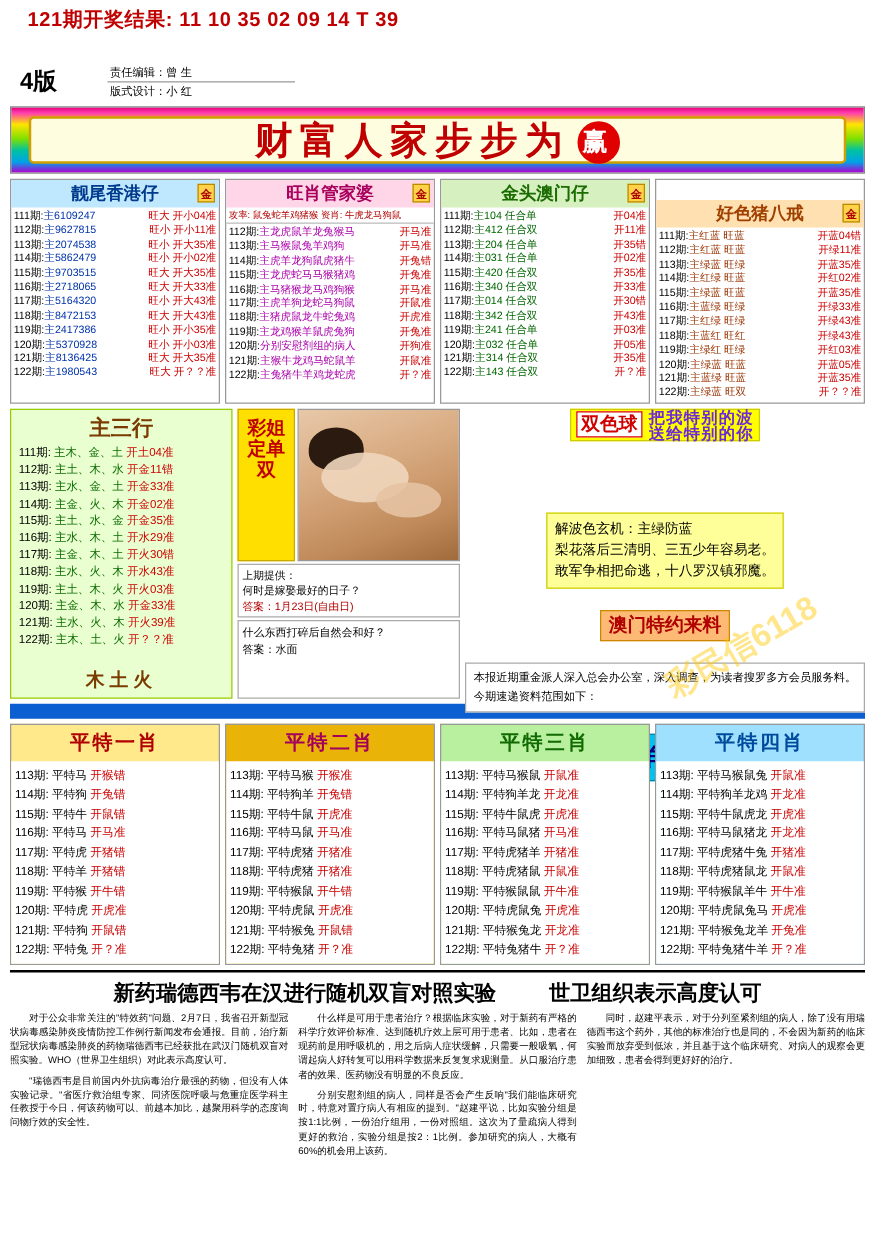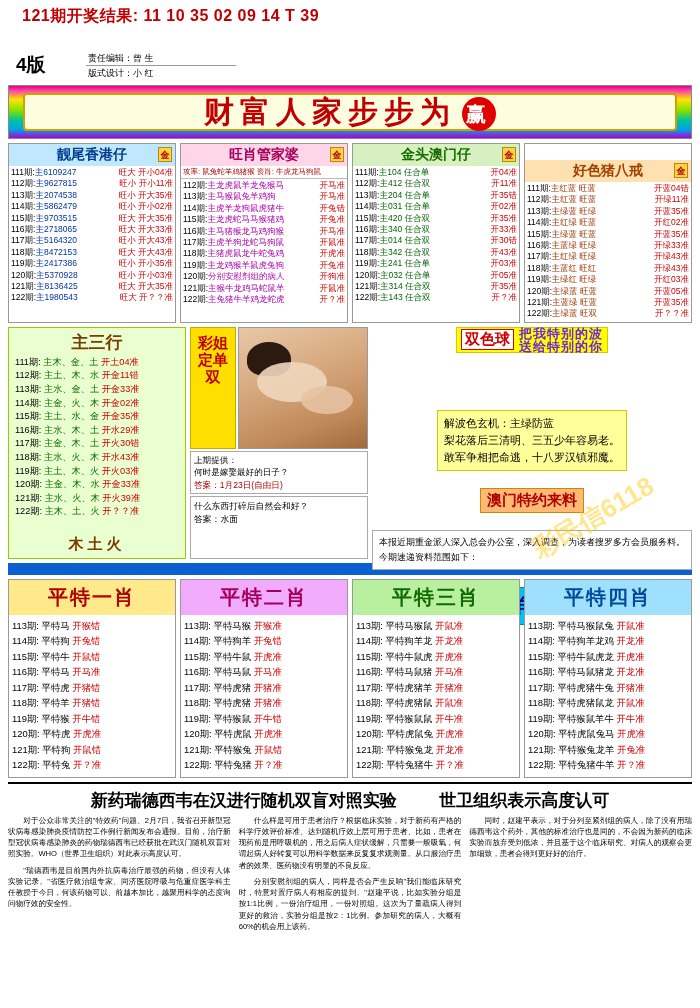--- a/index.html
+++ b/index.html
@@ -334,27 +334,27 @@
   }
   
   .fourcol2 {
     display: flex;
     gap: 4px;
     margin: 0 2px 4px 2px;
   }
   .col2 { flex: 1; border: 1px solid #999; }
   .col2 .h {
     text-align: center;
-    font-size: 20px;
+    font-size: 16px;
     font-weight: bold;
     padding: 4px 0;
     letter-spacing: 2px;
   }
   .p1 { background: #ffe98a; } .p1 .h { color: #b00000; }
-  .p2 { background: #f0abfc; } .p2 .h { color: #a3005c; }
+  .p2 { background: #eab308; } .p2 .h { color: #a3005c; }
   .p3 { background: #b8f0a0; } .p3 .h { color: #106a00; }
   .p4 { background: #9fe0ff; } .p4 .h { color: #004a9c; }
   .col2 .body { background: #fff; padding: 3px 3px 4px 3px; }
   .r2 {
     font-size: 9.4px;
     line-height: 15.5px;
     white-space: nowrap;
   }
   .r2 .a { color: #000; }
   .r2 .b { color: #cc0000; }

